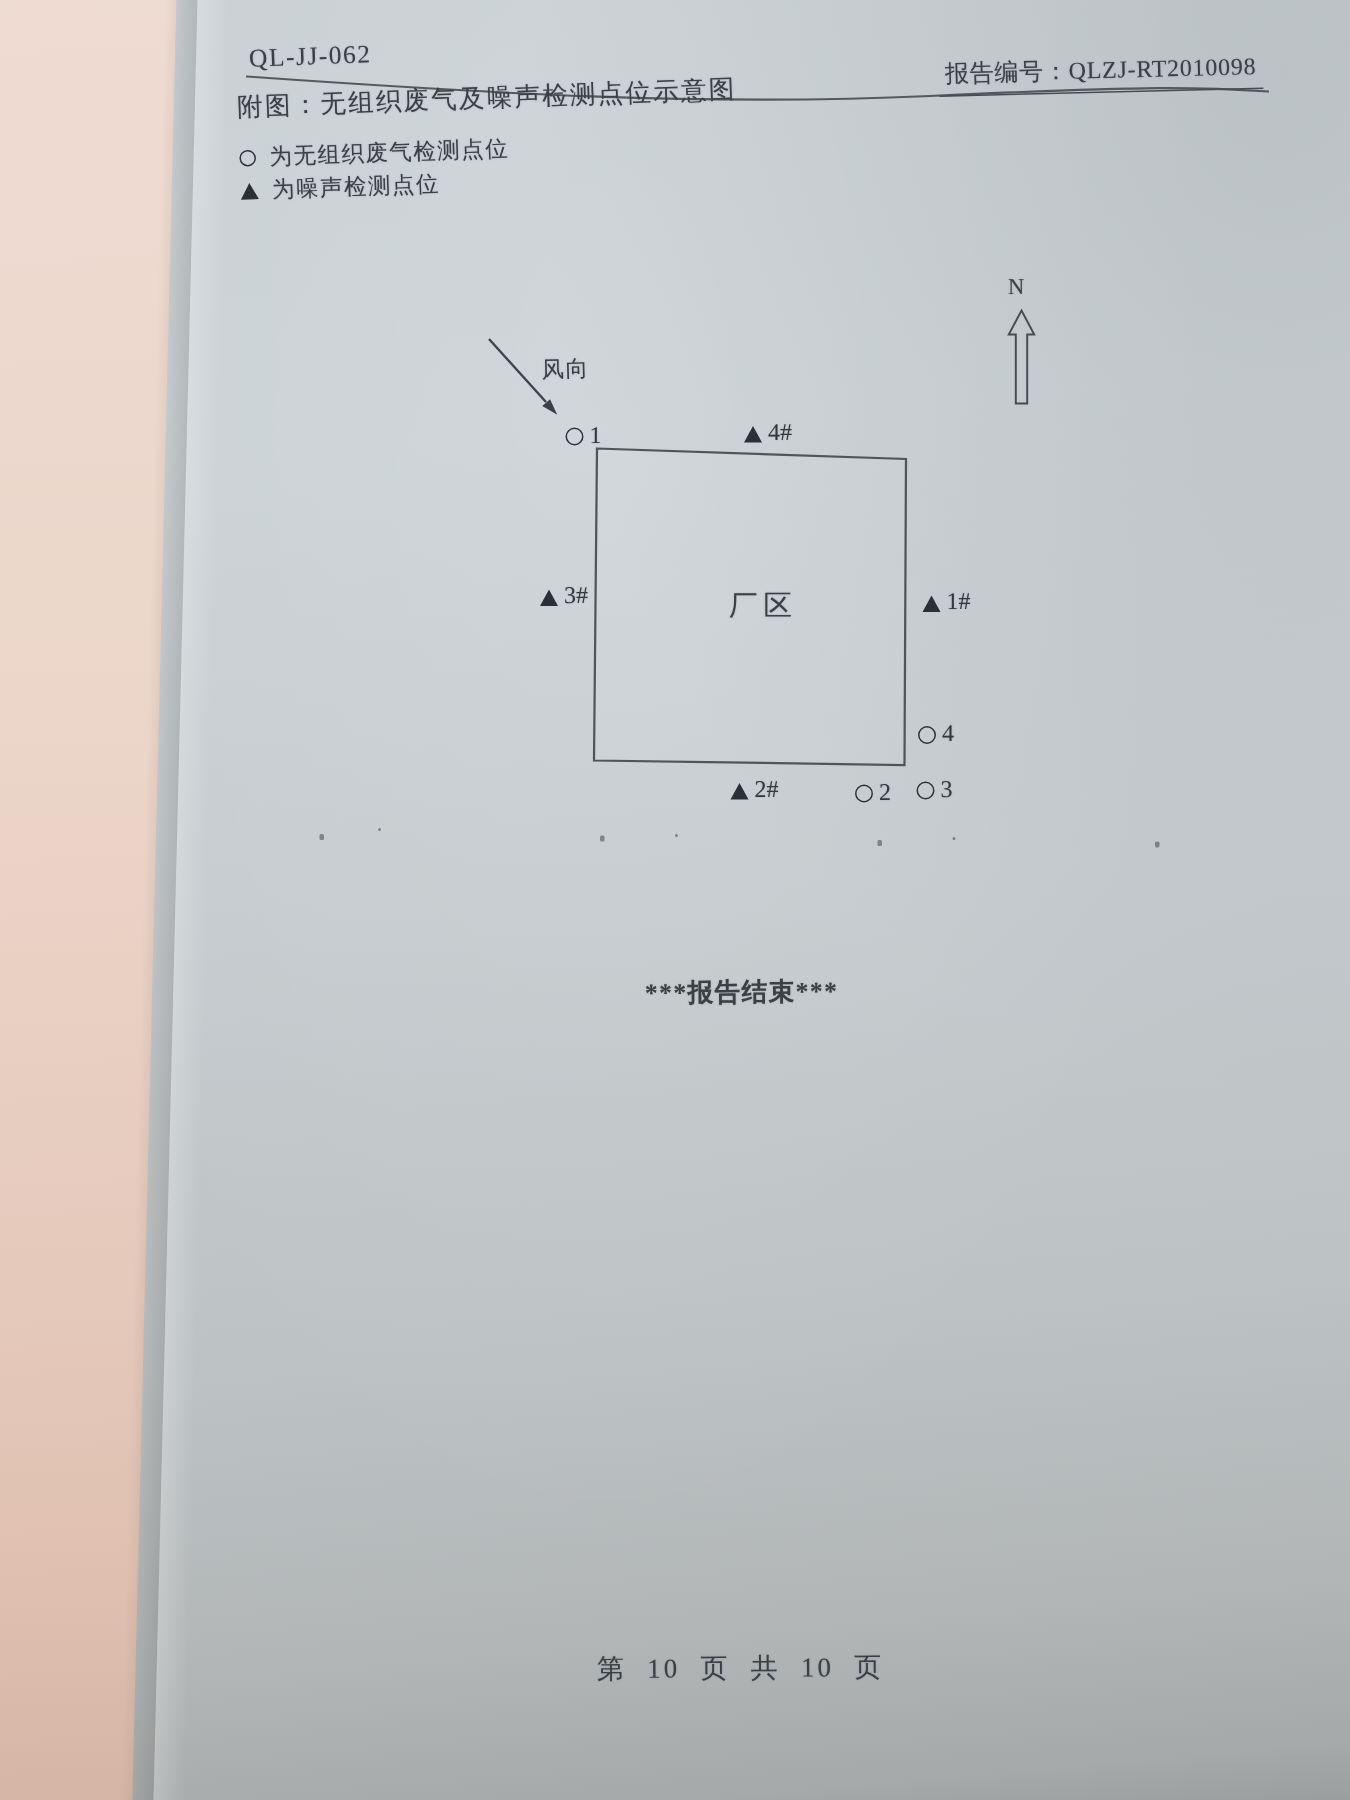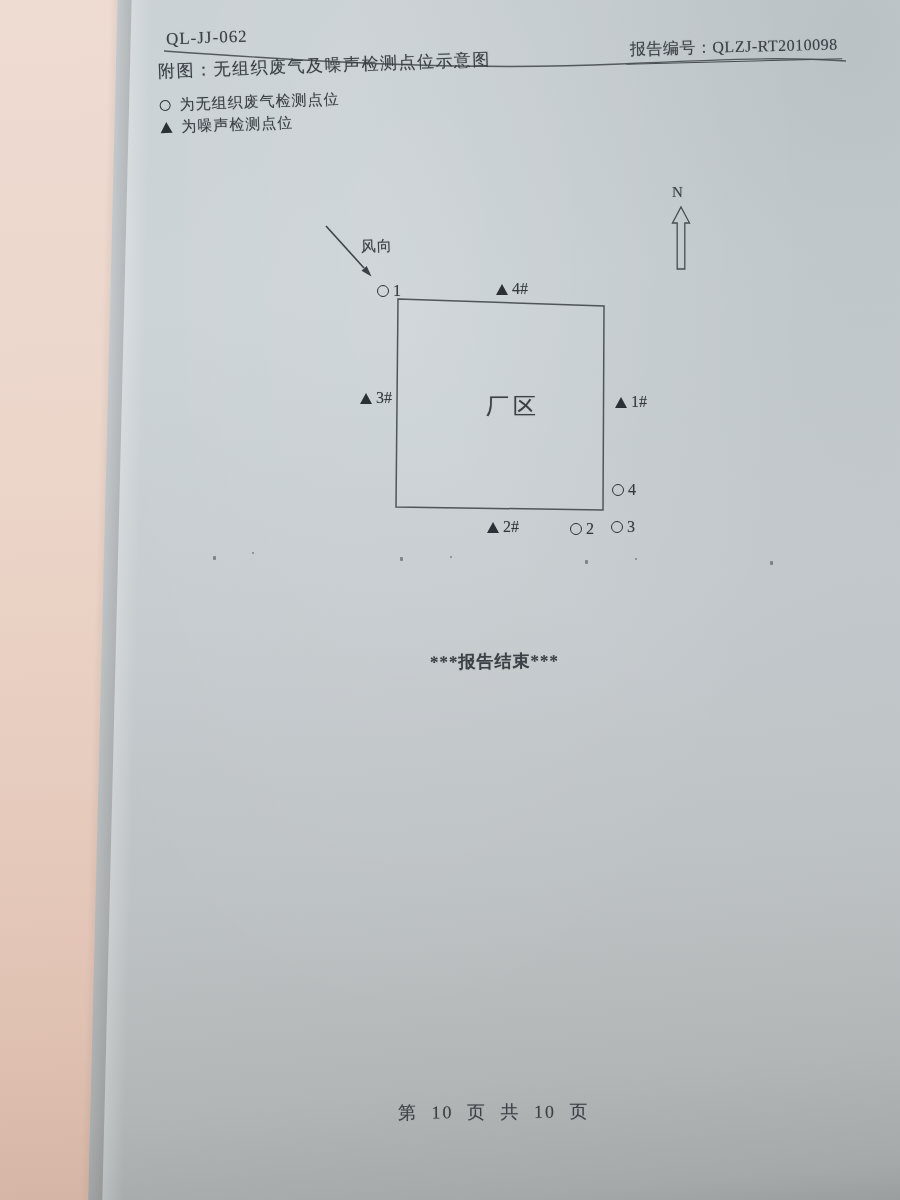--- a/index.html
+++ b/index.html
@@ -35,21 +35,21 @@
   .legend{position:absolute;left:160px;top:92px;transform:rotate(-2deg);}
   .legend-row{display:flex;align-items:center;gap:9px;height:20px;margin-bottom:2px;}
   .sym-circle{width:11px;height:11px;border:1.6px solid #2f343a;border-radius:50%;
     box-sizing:border-box;background:transparent;flex:0 0 auto;}
   .sym-tri{width:0;height:0;border-left:6.5px solid transparent;border-right:6.5px solid transparent;
     border-bottom:11px solid #2b3036;flex:0 0 auto;}
   .legend-label{color:#3b4046;font-size:15px;letter-spacing:1px;text-shadow:0 0 1px rgba(59,64,70,0.35);}
   .overlay{position:absolute;left:0;top:0;pointer-events:none;}
   .n-label{left:672px;top:184px;font-size:15px;letter-spacing:1px;}
   .wind-label{left:361px;top:237px;font-size:15px;letter-spacing:1px;transform:rotate(-1.5deg);}
-  .factory-label{left:486px;top:391px;font-size:23px;letter-spacing:4px;}
+  .factory-label{left:486px;top:391px;font-size:19px;letter-spacing:4px;}
   .pt{position:absolute;display:flex;align-items:center;gap:4px;}
   .pt .lbl{color:#33383e;font-size:16px;font-family:"Liberation Serif","DejaVu Serif",serif;
     text-shadow:0 0 1px rgba(51,56,62,0.3);line-height:1;}
   .pt .sym-circle{width:12px;height:12px;}
   .mark{position:absolute;width:3px;height:4px;background:#383c41;opacity:0.5;border-radius:1px;}
   .end-text{left:430px;top:650px;font-size:17px;font-weight:600;letter-spacing:1px;transform:rotate(-0.6deg);}
   .footer-text{left:398px;top:1100px;font-size:18px;letter-spacing:2px;word-spacing:7px;transform:rotate(-0.4deg);}
 </style>
 </head>
 <body>

